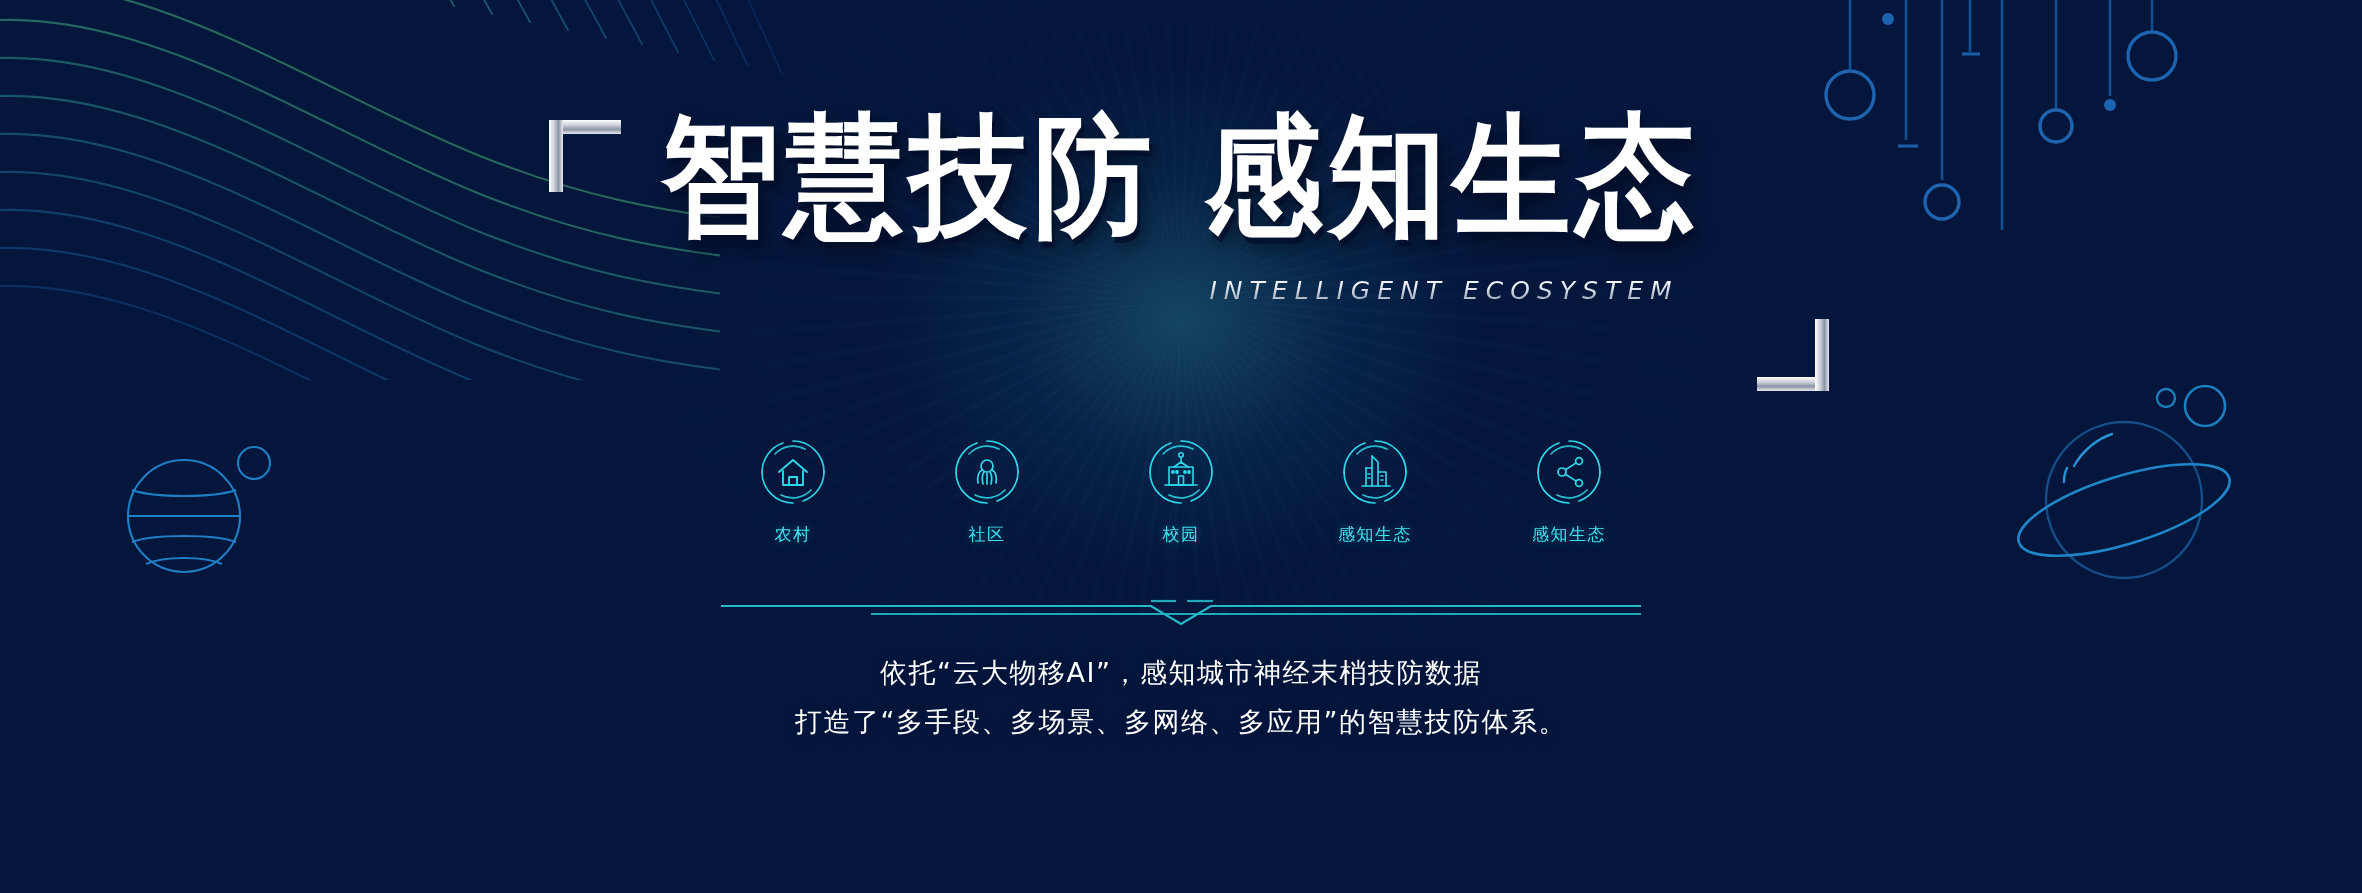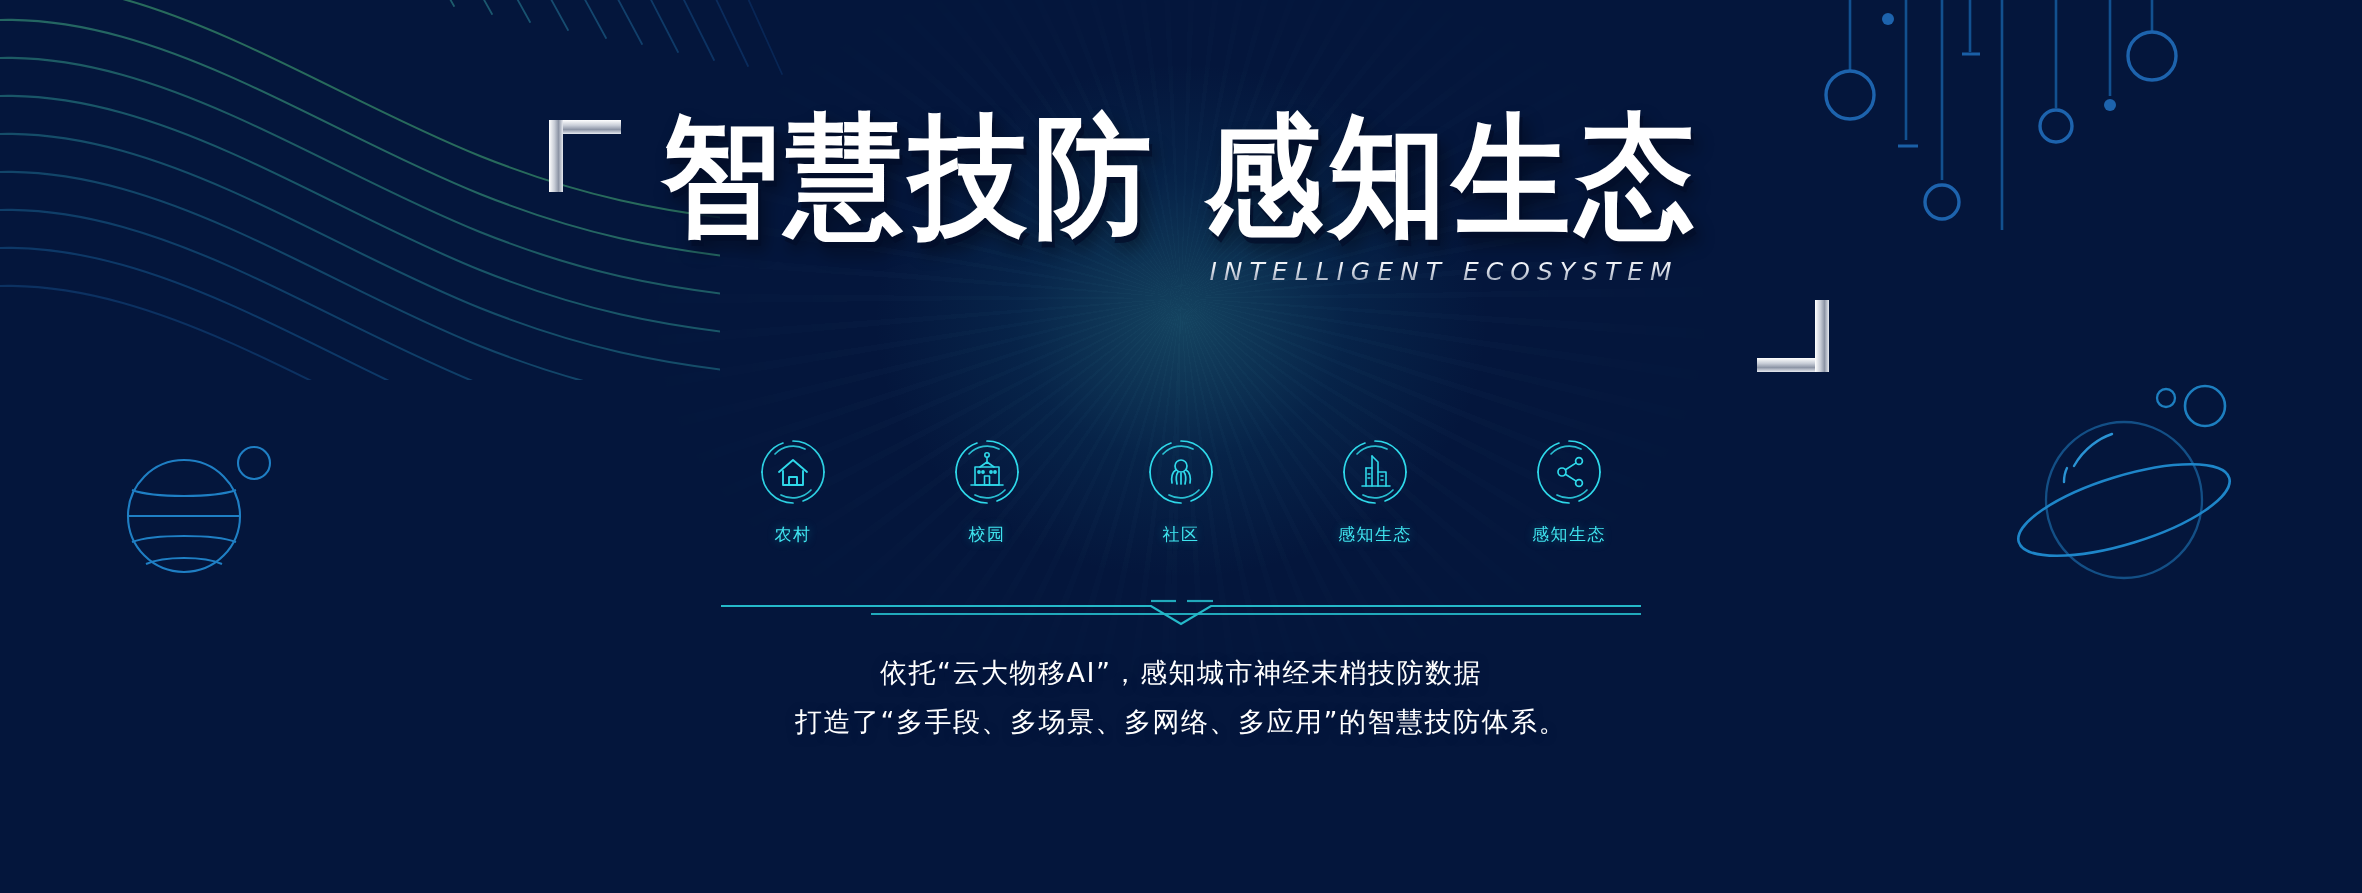--- a/index.html
+++ b/index.html
@@ -106,21 +106,21 @@
     color:#ffffff;
     text-shadow:
       3px 5px 0 rgba(3,14,42,0.75),
       6px 10px 16px rgba(0,0,0,0.45);
     white-space:nowrap;
     transform:scaleY(1.12);
     transform-origin:center;
   }
   .sub-title{
     display:block;
-    margin-top:15px; padding-right:22px;
+    margin-top:34px; padding-right:22px;
     text-align:right;
     font-size:25px;
     font-style:italic;
     font-weight:400;
     letter-spacing:7px;
     background:linear-gradient(180deg,#ffffff 0%,#e6eaf2 40%,#aab3c4 72%,#f2f5fa 100%);
     -webkit-background-clip:text;
     background-clip:text;
     color:transparent;
     white-space:nowrap;
@@ -276,20 +276,42 @@
           <path d="M52,52 A25,25 0 0 1 22,57" opacity=".85"></path>
           <path d="M16,16 A25,25 0 0 1 46,11" opacity=".85"></path>
           <g stroke-width="1.9" stroke-linejoin="round">
             <path d="M20,34 L34,22 L48,34"></path>
             <path d="M24,33 L24,47 L44,47 L44,33"></path>
             <path d="M30,47 L30,39 L38,39 L38,47"></path>
           </g>
         </svg>
       </div>
       <div class="icon-label">农村</div>
+    </div>
+
+    <div class="icon-item">
+      <div class="icon-ring">
+        <svg viewBox="0 0 68 68" width="68" height="68" fill="none" stroke="#2fd9ea" stroke-width="1.7" stroke-linecap="round">
+          <path d="M34,3 A31,31 0 0 1 65,34"></path>
+          <path d="M65,34 A31,31 0 0 1 44,63"></path>
+          <path d="M34,65 A31,31 0 0 1 3,34"></path>
+          <path d="M3,34 A31,31 0 0 1 24,5"></path>
+          <path d="M52,52 A25,25 0 0 1 22,57" opacity=".85"></path>
+          <path d="M16,16 A25,25 0 0 1 46,11" opacity=".85"></path>
+          <g stroke-width="1.7" stroke-linejoin="round">
+            <path d="M28,28 A6,6 0 0 1 40,28 A6,6 0 0 1 28,28 Z"></path>
+            <path d="M29,32 C25,34 24,40 25,45"></path>
+            <path d="M39,32 C43,34 44,40 43,45"></path>
+            <path d="M31,34 C29,37 29,42 30,46"></path>
+            <path d="M37,34 C39,37 39,42 38,46"></path>
+            <path d="M34,35 L34,46"></path>
+          </g>
+        </svg>
+      </div>
+      <div class="icon-label">社区</div>
     </div>
 
     <div class="icon-item">
       <div class="icon-ring">
         <svg viewBox="0 0 68 68" width="68" height="68" fill="none" stroke="#2fd9ea" stroke-width="1.7" stroke-linecap="round">
           <path d="M34,3 A31,31 0 0 1 65,34"></path>
           <path d="M65,34 A31,31 0 0 1 44,63"></path>
           <path d="M34,65 A31,31 0 0 1 3,34"></path>
           <path d="M3,34 A31,31 0 0 1 24,5"></path>
           <path d="M52,52 A25,25 0 0 1 22,57" opacity=".85"></path>
@@ -313,42 +335,20 @@
 
     <div class="icon-item">
       <div class="icon-ring">
         <svg viewBox="0 0 68 68" width="68" height="68" fill="none" stroke="#2fd9ea" stroke-width="1.7" stroke-linecap="round">
           <path d="M34,3 A31,31 0 0 1 65,34"></path>
           <path d="M65,34 A31,31 0 0 1 44,63"></path>
           <path d="M34,65 A31,31 0 0 1 3,34"></path>
           <path d="M3,34 A31,31 0 0 1 24,5"></path>
           <path d="M52,52 A25,25 0 0 1 22,57" opacity=".85"></path>
           <path d="M16,16 A25,25 0 0 1 46,11" opacity=".85"></path>
-          <g stroke-width="1.7" stroke-linejoin="round">
-            <path d="M28,28 A6,6 0 0 1 40,28 A6,6 0 0 1 28,28 Z"></path>
-            <path d="M29,32 C25,34 24,40 25,45"></path>
-            <path d="M39,32 C43,34 44,40 43,45"></path>
-            <path d="M31,34 C29,37 29,42 30,46"></path>
-            <path d="M37,34 C39,37 39,42 38,46"></path>
-            <path d="M34,35 L34,46"></path>
-          </g>
-        </svg>
-      </div>
-      <div class="icon-label">社区</div>
-    </div>
-
-    <div class="icon-item">
-      <div class="icon-ring">
-        <svg viewBox="0 0 68 68" width="68" height="68" fill="none" stroke="#2fd9ea" stroke-width="1.7" stroke-linecap="round">
-          <path d="M34,3 A31,31 0 0 1 65,34"></path>
-          <path d="M65,34 A31,31 0 0 1 44,63"></path>
-          <path d="M34,65 A31,31 0 0 1 3,34"></path>
-          <path d="M3,34 A31,31 0 0 1 24,5"></path>
-          <path d="M52,52 A25,25 0 0 1 22,57" opacity=".85"></path>
-          <path d="M16,16 A25,25 0 0 1 46,11" opacity=".85"></path>
           <g stroke-width="1.6" stroke-linejoin="round">
             <path d="M31,18 L31,48"></path>
             <path d="M31,18 L37,24 L37,48"></path>
             <path d="M25,30 L31,30"></path>
             <path d="M25,30 L25,48"></path>
             <path d="M37,34 L45,34 L45,48"></path>
             <path d="M21,48 L49,48"></path>
             <path d="M40,38 L42,38 M40,42 L42,42"></path>
             <path d="M27,36 L29,36 M27,40 L29,40"></path>
           </g>

